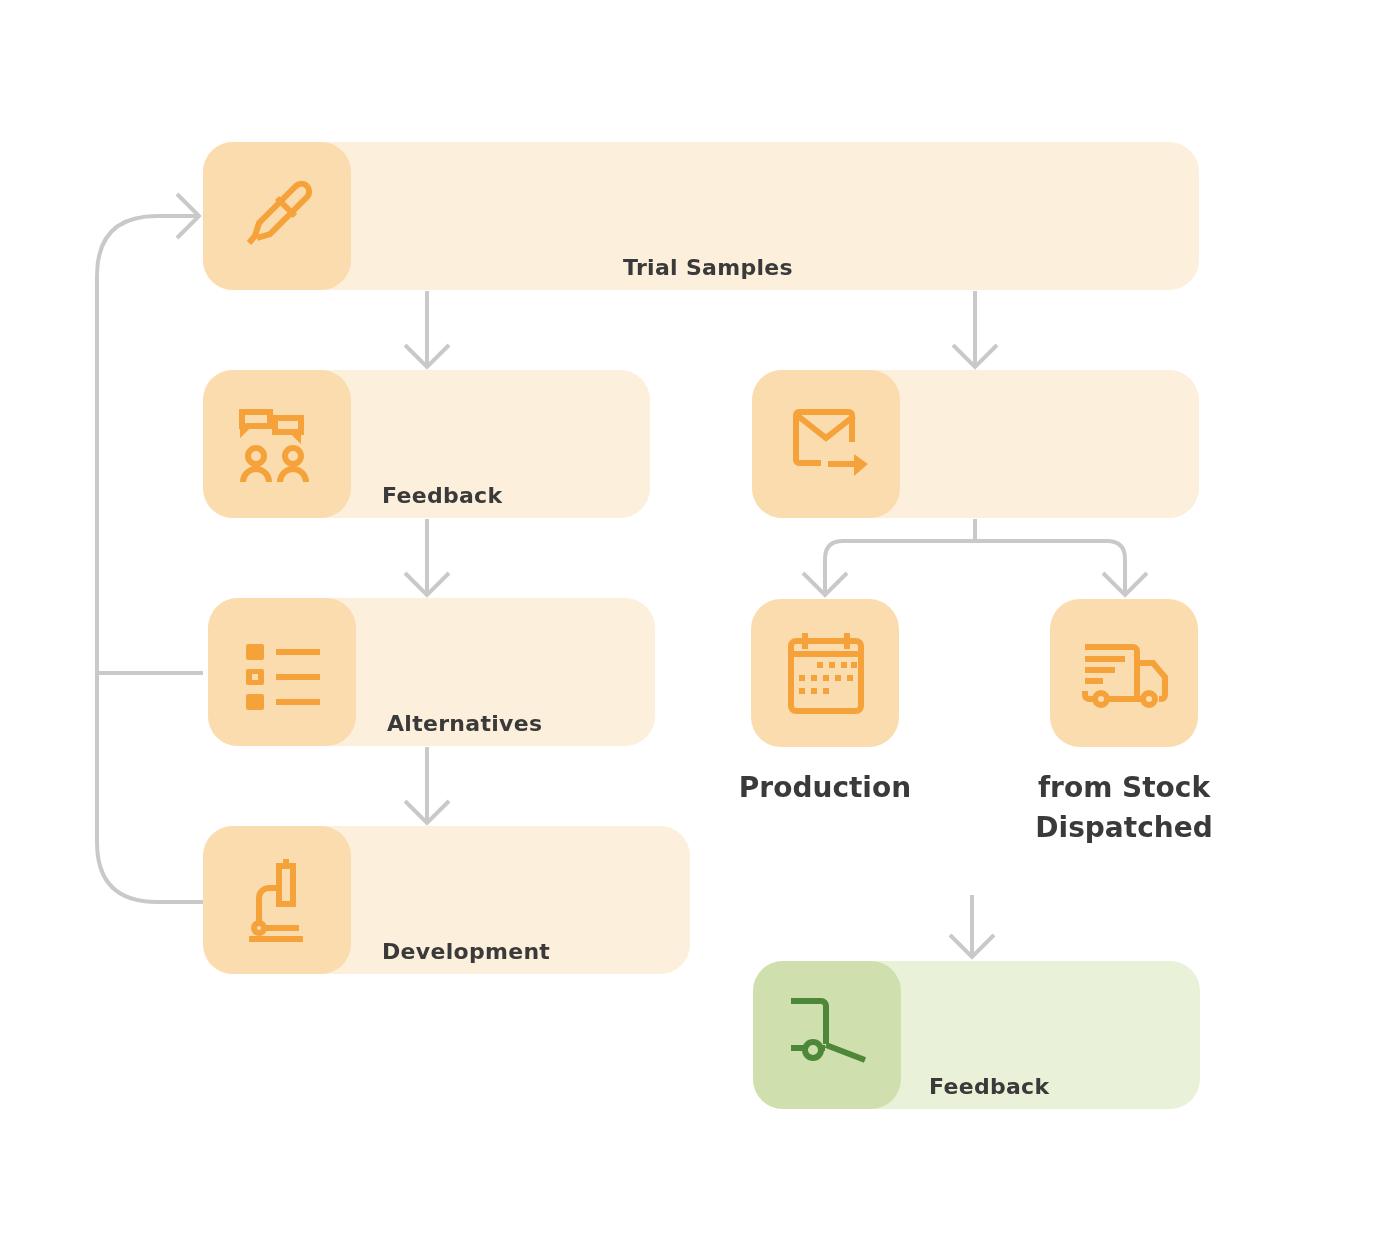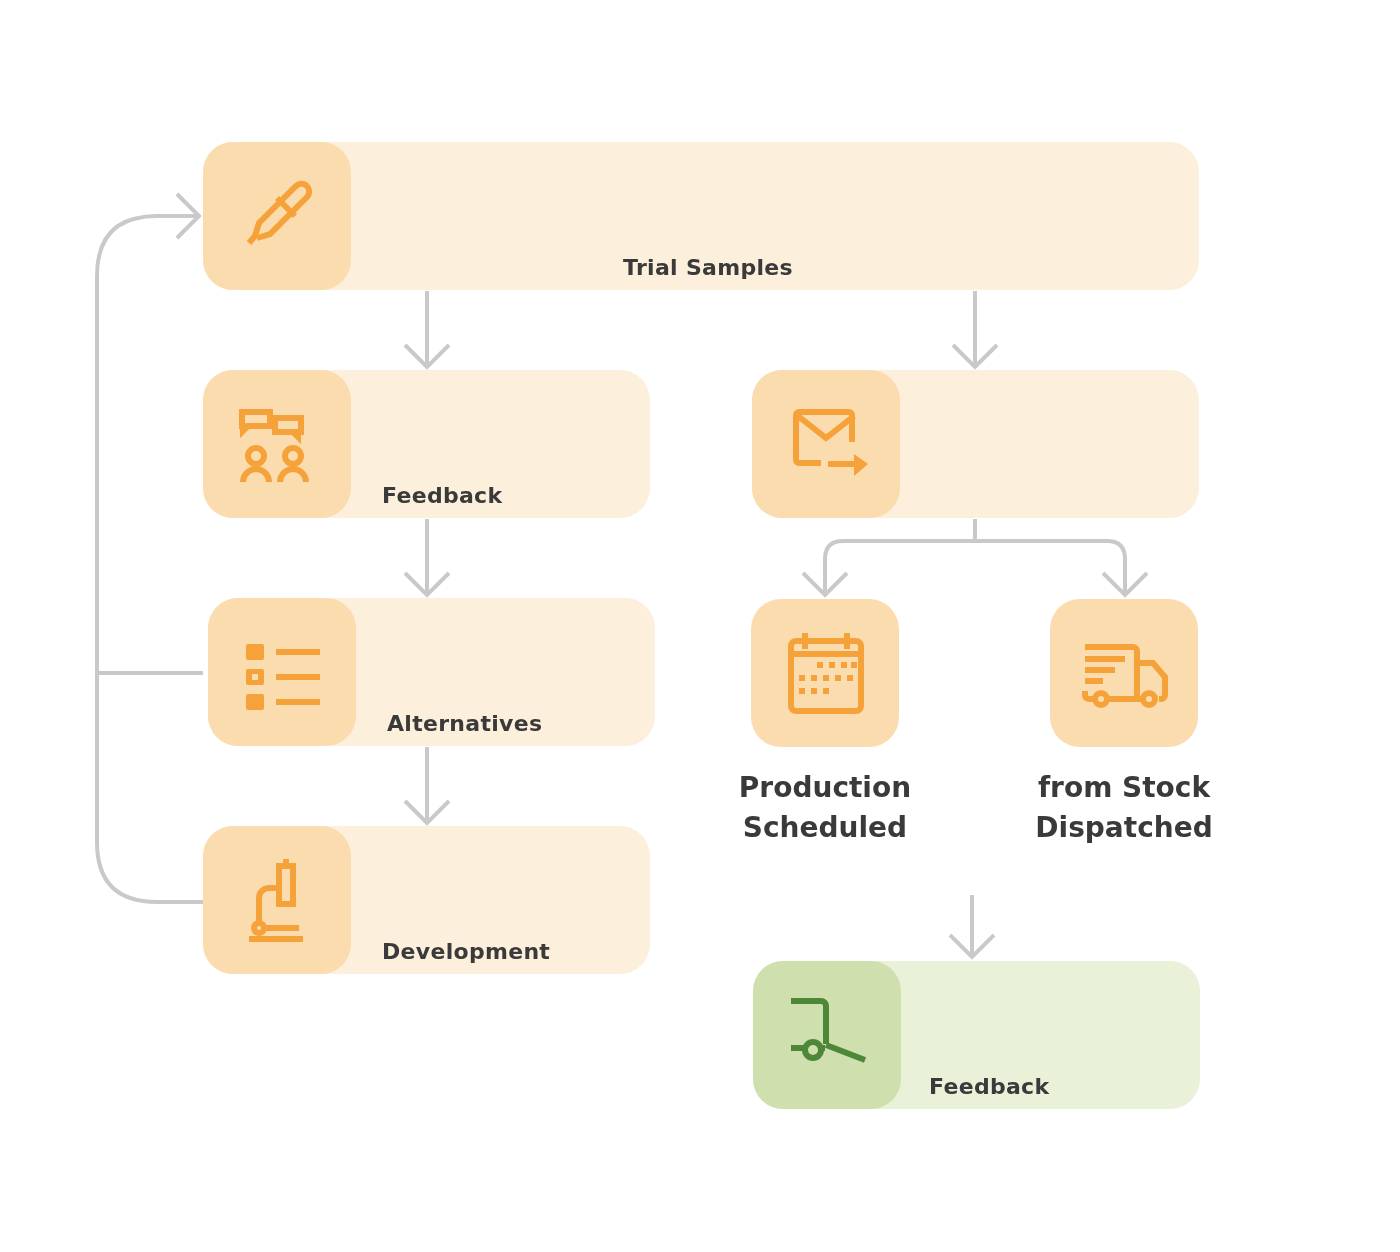--- a/index.html
+++ b/index.html
@@ -103,21 +103,21 @@
         <rect x="44" y="27" width="44" height="6"></rect>
         <rect x="44" y="52" width="44" height="6"></rect>
         <rect x="44" y="77" width="44" height="6"></rect>
       </g>
       <rect x="20" y="52" width="6" height="6" fill="#fbdcaf"></rect>
     </svg>
   </div>
   <div class="label" style="left:179px;">Alternatives</div>
 </div>
 
-<div class="node" style="left:203px; top:826px; width:447px; height:148px;">
+<div class="node" style="left:203px; top:826px; width:447px; height:148px;padding-left:40px;">
   <div class="icon-box">
     <svg width="100" height="100" viewBox="0 0 100 100">
       <g class="ic">
         <rect x="52" y="16" width="14" height="38"></rect>
         <line x1="59" y1="9" x2="59" y2="16"></line>
         <path d="M52,38 h-10 a10,10 0 0 0 -10,10 v26"></path>
         <circle cx="32" cy="78" r="5"></circle>
         <line x1="37" y1="78" x2="72" y2="78"></line>
         <line x1="22" y1="89" x2="76" y2="89"></line>
       </g>
@@ -158,21 +158,20 @@
         <rect x="60" y="52" width="6" height="6"></rect>
         <rect x="72" y="52" width="6" height="6"></rect>
       <rect x="24" y="65" width="6" height="6"></rect>
         <rect x="36" y="65" width="6" height="6"></rect>
         <rect x="48" y="65" width="6" height="6"></rect>
     </g>
   </svg>
 </div>
 <div class="sub-label" style="left:695px; top:768px;">
   <div>Production</div>
-  <div>Scheduled</div>
 </div>
 
 <div class="square" style="left:1050px; top:599px;">
   <svg width="110" height="100" viewBox="0 0 110 100">
     <g class="ic">
       <path d="M16,24 h48 a4,4 0 0 1 4,4 v48"></path>
       <line x1="16" y1="36" x2="56" y2="36"></line>
       <line x1="16" y1="47" x2="46" y2="47"></line>
       <line x1="16" y1="58" x2="34" y2="58"></line>
       <path d="M16,68 v4 a4,4 0 0 0 4,4 h6"></path>

